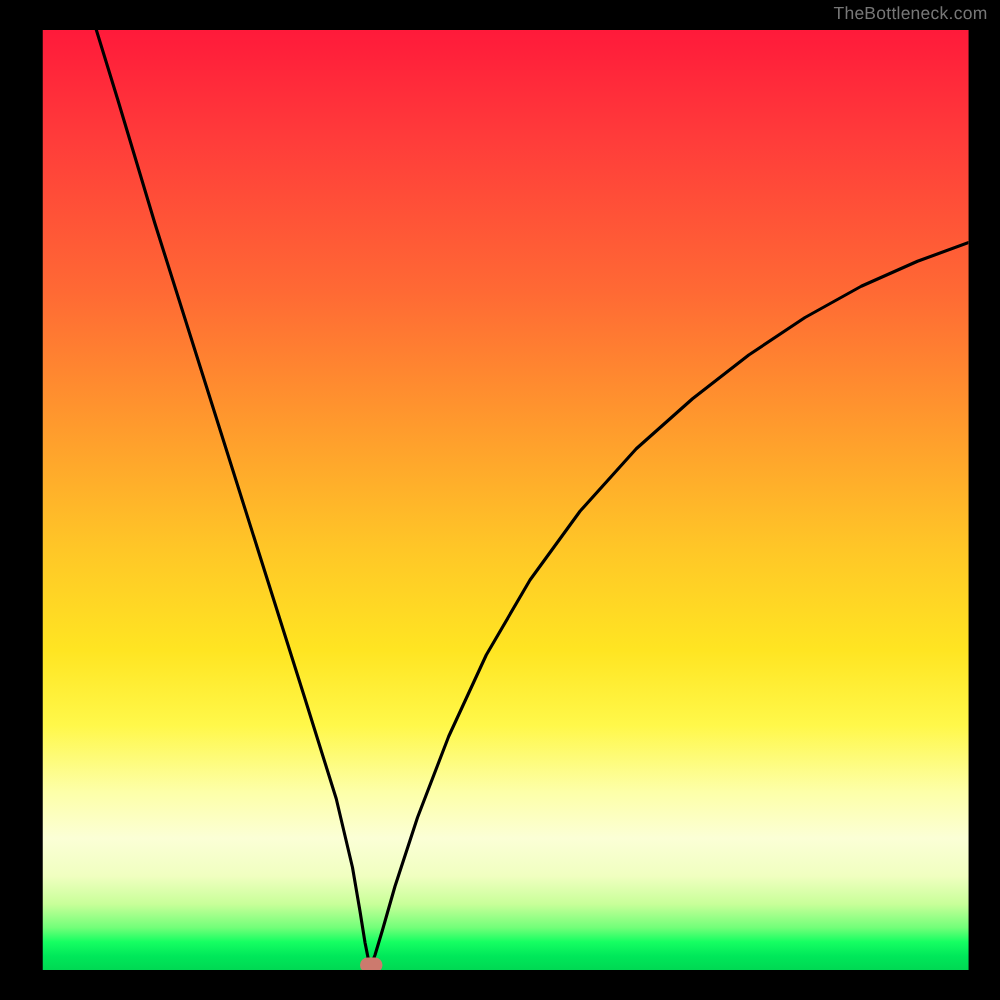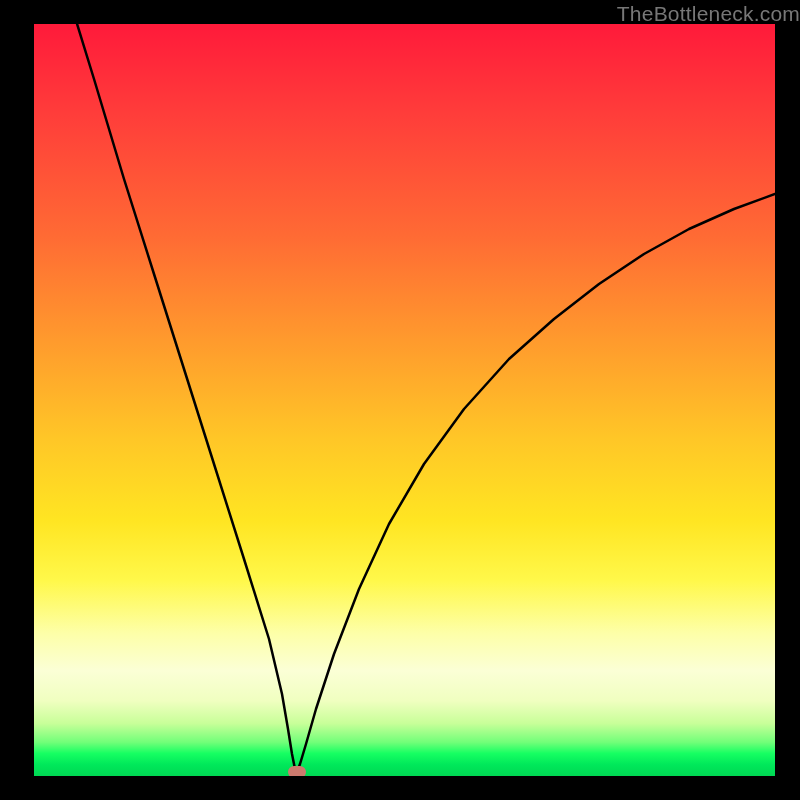--- a/index.html
+++ b/index.html
@@ -56,23 +56,23 @@
   .curve-svg {
     position: absolute;
     left: 0;
     top: 0;
     width: 100%;
     height: 100%;
   }
   .watermark {
     position: absolute;
     top: 2px;
-    right: 0;
+    right: 10px;
     color: #777;
-    font-size: 21px;
+    font-size: 14px;
     font-weight: 500;
     letter-spacing: 0.2px;
     user-select: none;
   }
   .marker {
     position: absolute;
     width: 18px;
     height: 12px;
     border-radius: 6px / 6px;
     background: #cc7a6e;

